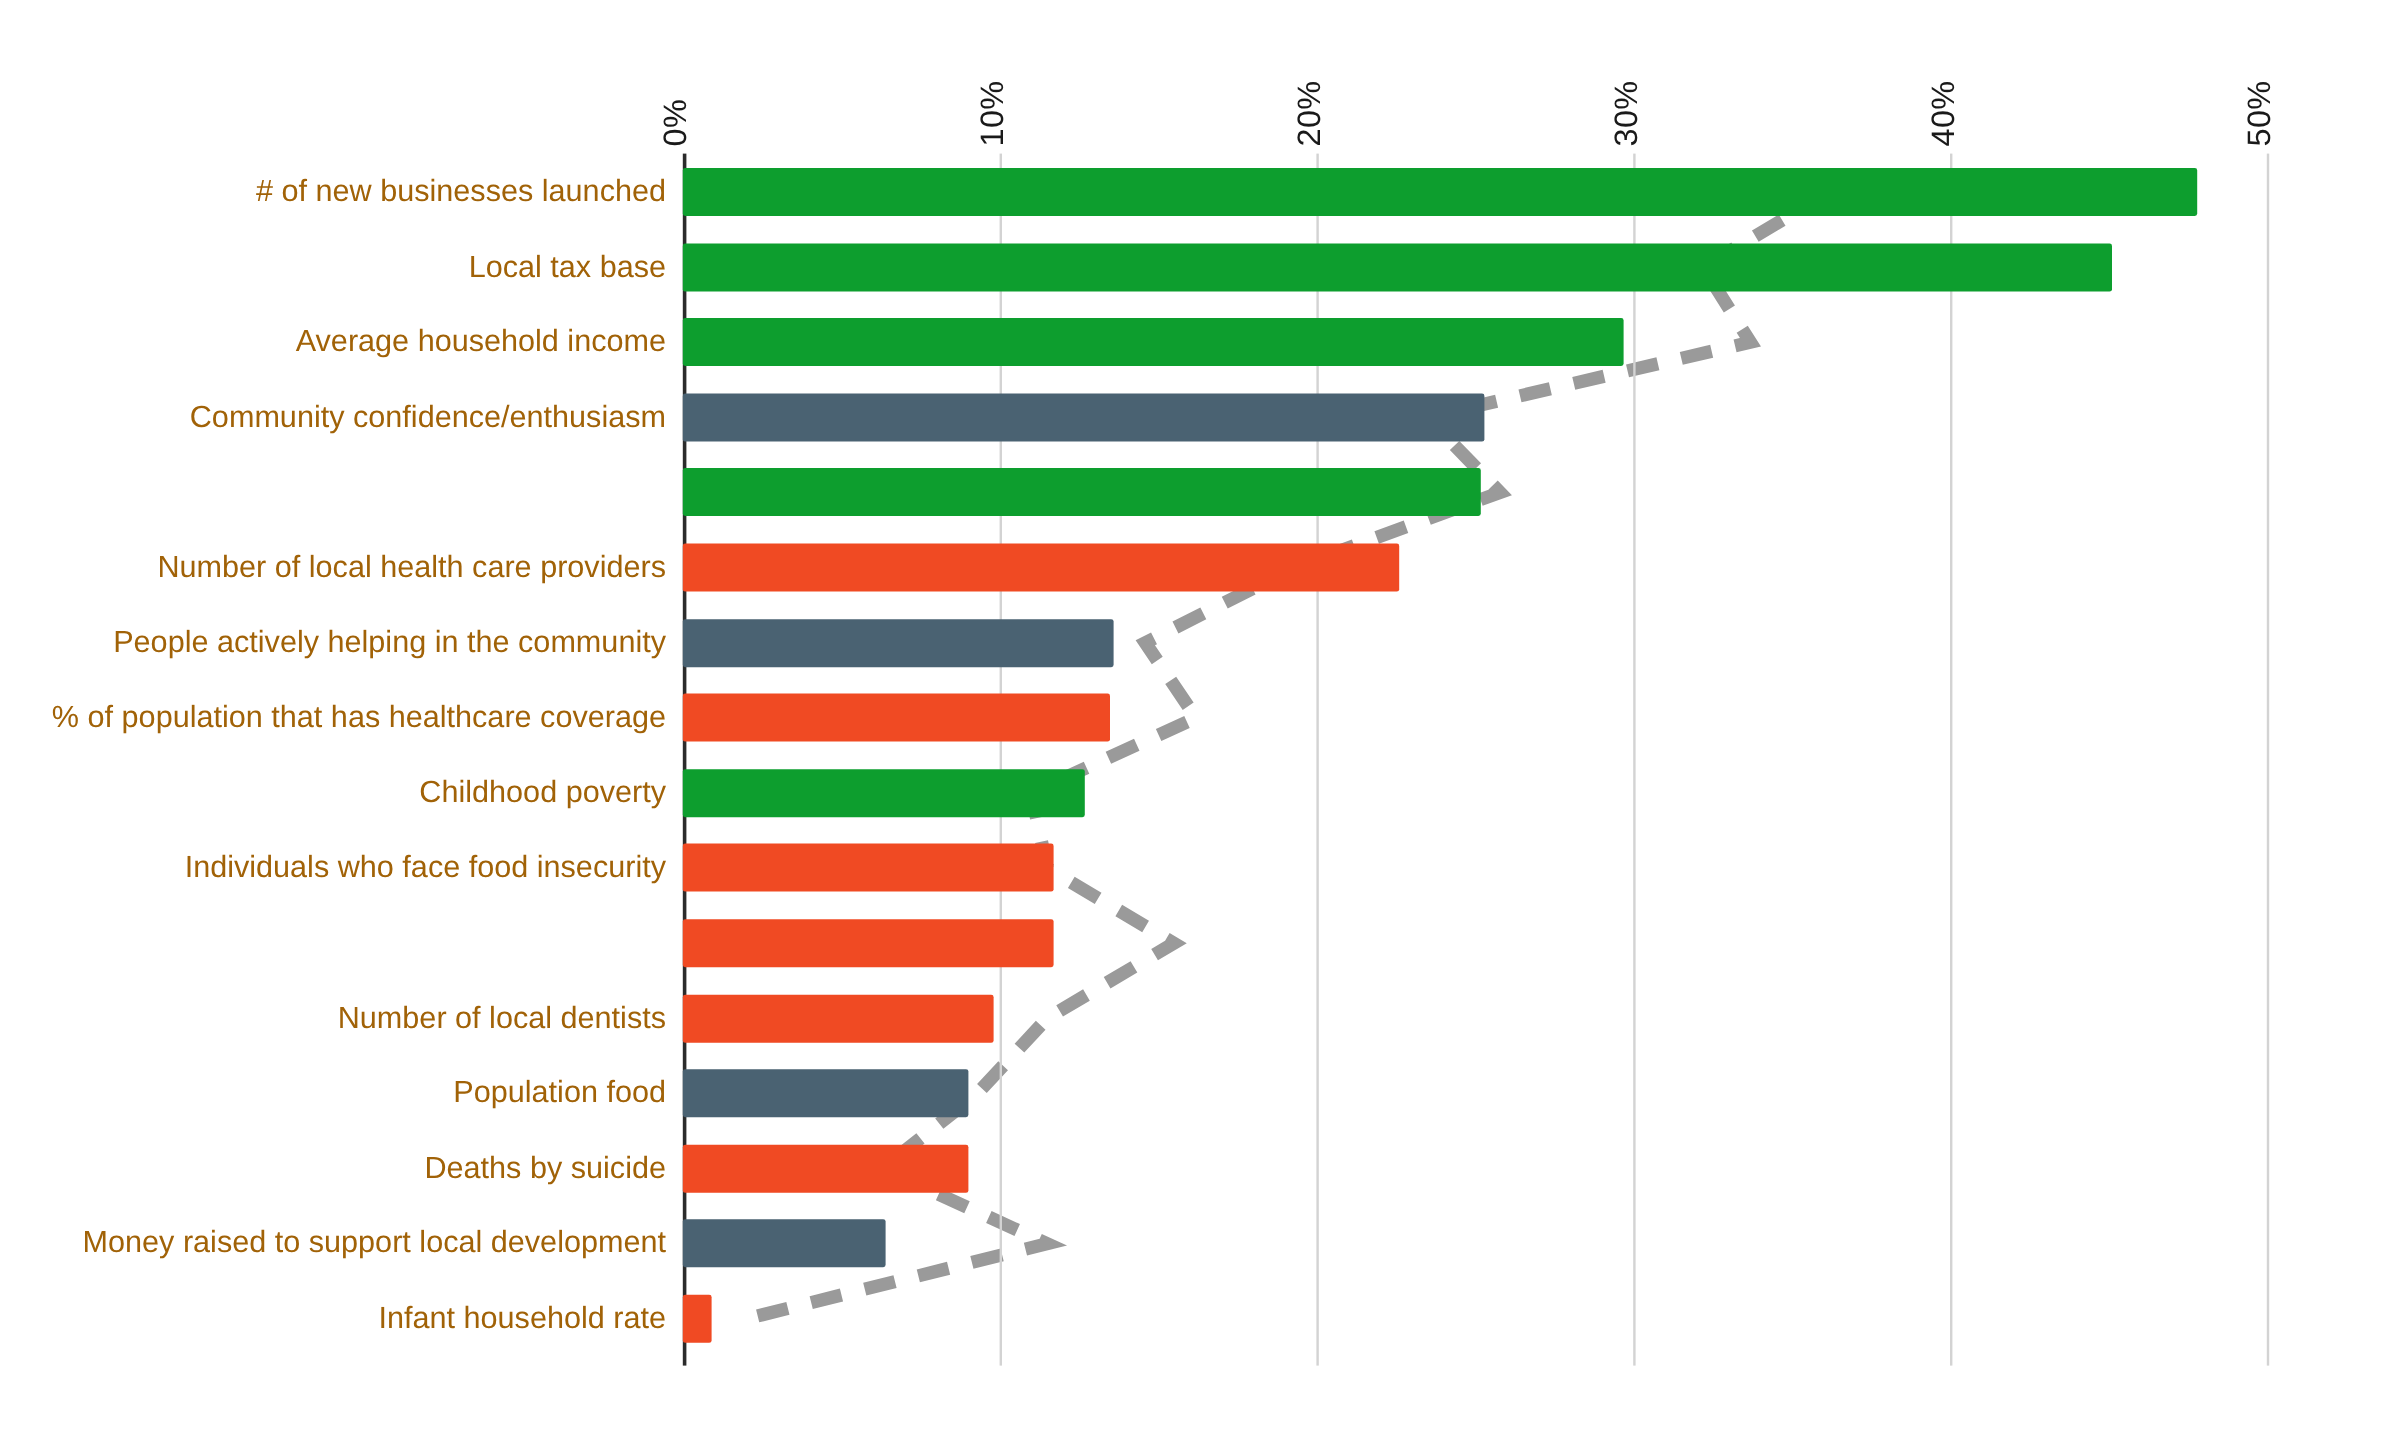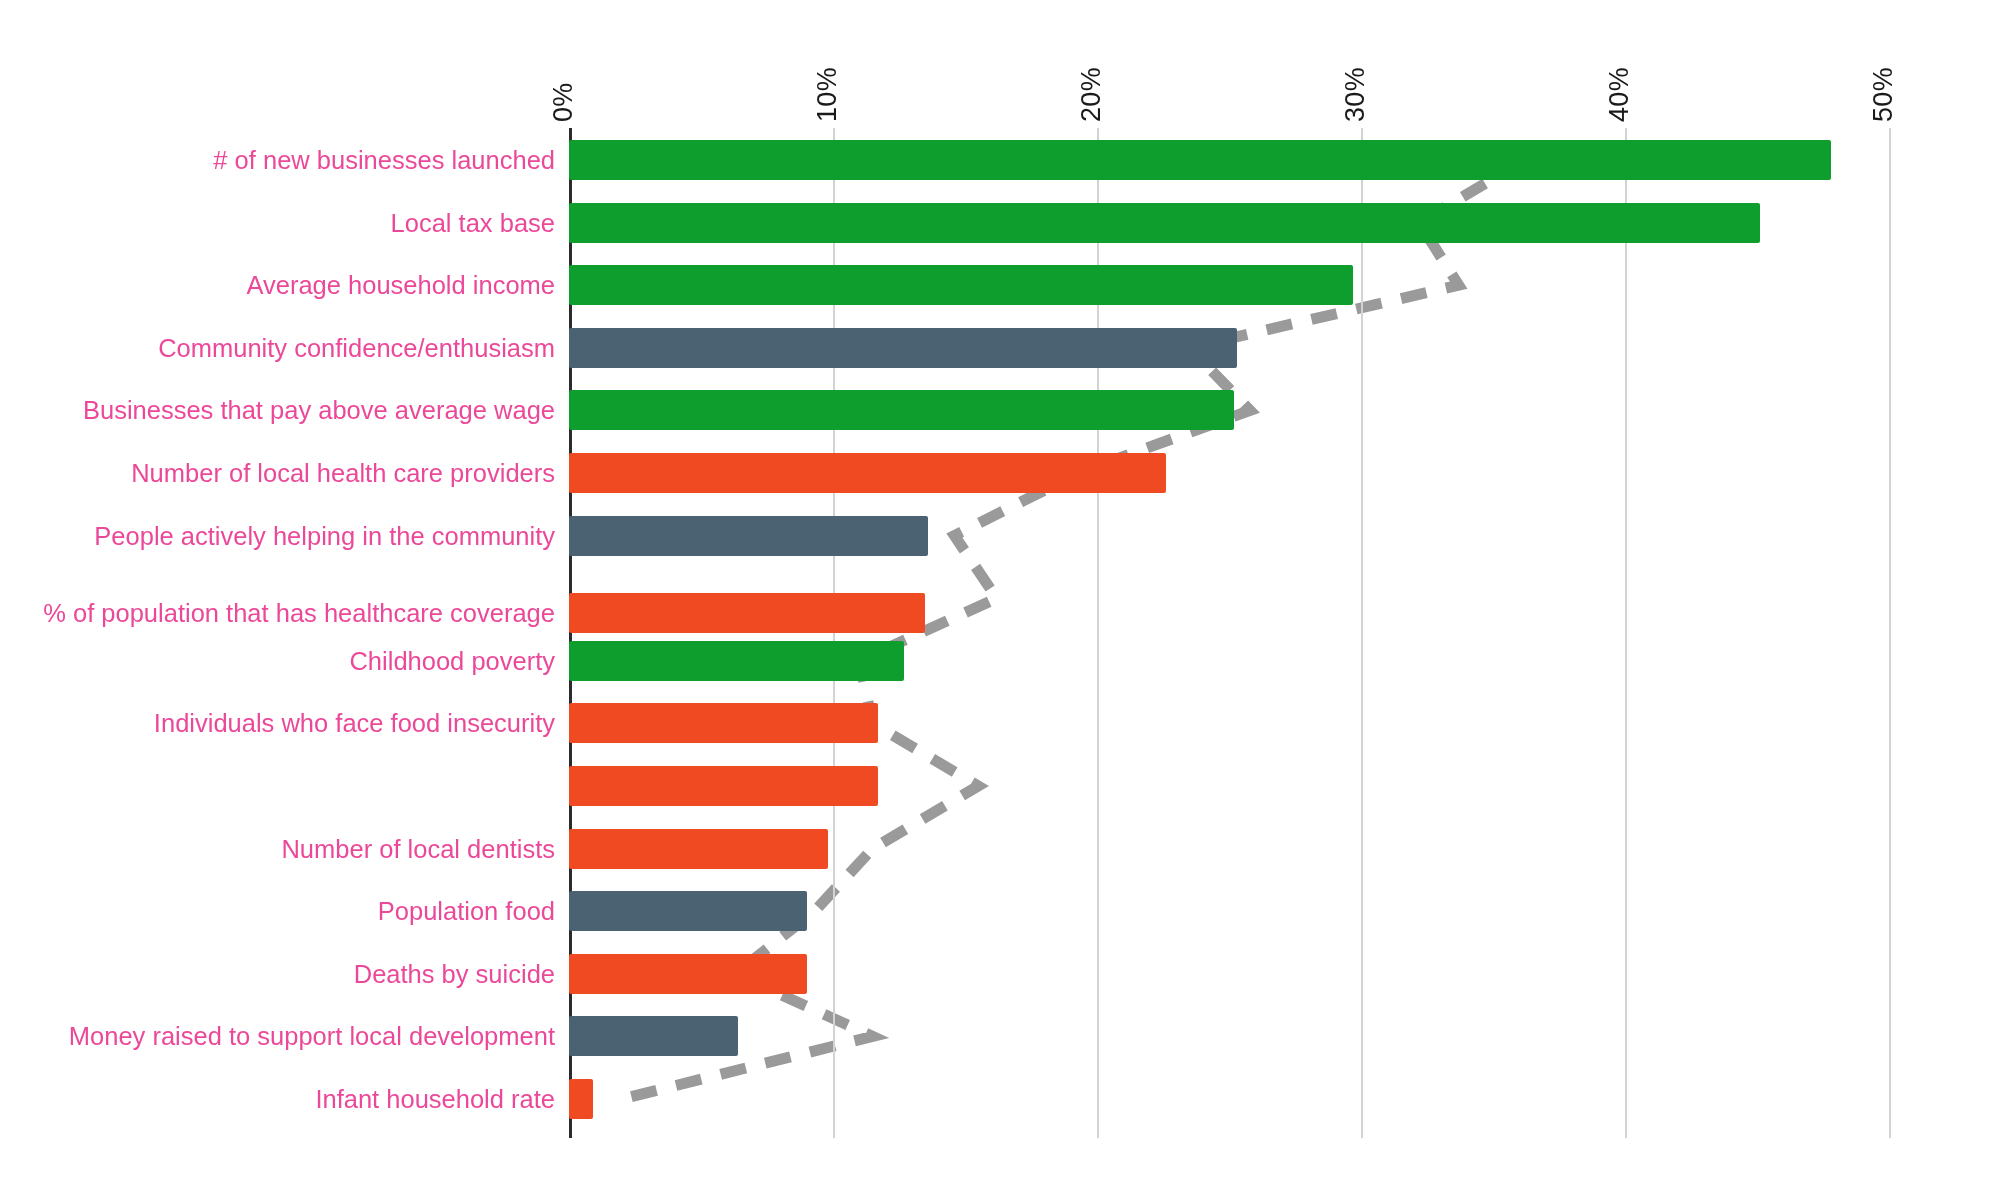--- a/index.html
+++ b/index.html
@@ -53,21 +53,21 @@
     border-radius:2px;
   }
   .cat-label{
     position:absolute;
     right:100%;
     top:50%;
     transform:translateY(-50%);
     margin-right:14px;
     white-space:nowrap;
     font-size:25.5px;
-    color:#ec4899;
+    color:#a16207;
     text-align:right;
   }
 
   .trend-svg{
     position:absolute;
     left:0;top:0;
     width:1320px;height:1010px;
     overflow:visible;
     pointer-events:none;
   }
@@ -112,31 +112,30 @@
       <div class="row" style="top: 137.2px; width: 1108px;">
         <div class="bar" title="Average household income: 29.7%" style="width: 784.08px; background: rgb(13, 158, 46);"></div>
         <div class="cat-label">Average household income</div>
       </div>
       <div class="row" style="top: 199.8px; width: 1192px;">
         <div class="bar" title="Community confidence/enthusiasm: 25.3%" style="width: 667.92px; background: rgb(74, 98, 114);"></div>
         <div class="cat-label">Community confidence/enthusiasm</div>
       </div>
       <div class="row" style="top: 262.4px; width: 1320px;">
         <div class="bar" title="Businesses that pay above average wage: 25.2%" style="width: 665.28px; background: rgb(13, 158, 46);"></div>
-        <div class="cat-label">Businesses that pay above average wage</div>
       </div>
       <div class="row" style="top: 325px; width: 1320px;">
         <div class="bar" title="Number of local health care providers: 22.6%" style="width: 596.64px; background: rgb(240, 74, 35);"></div>
         <div class="cat-label">Number of local health care providers</div>
       </div>
       <div class="row" style="top: 387.6px; width: 1320px;">
         <div class="bar" title="People actively helping in the community: 13.6%" style="width: 359.04px; background: rgb(74, 98, 114);"></div>
         <div class="cat-label">People actively helping in the community</div>
       </div>
-      <div class="row" style="top: 450.2px; width: 1320px; margin-top: 15px;">
+      <div class="row" style="top: 450.2px; width: 1320px;">
         <div class="bar" title="% of population that has healthcare coverage: 13.5%" style="width: 356.4px; background: rgb(240, 74, 35);"></div>
         <div class="cat-label">% of population that has healthcare coverage</div>
       </div>
       <div class="row" style="top: 512.8px; width: 1320px;">
         <div class="bar" title="Childhood poverty: 12.7%" style="width: 335.28px; background: rgb(13, 158, 46);"></div>
         <div class="cat-label">Childhood poverty</div>
       </div>
       <div class="row" style="top: 575.4px; width: 1320px;">
         <div class="bar" title="Individuals who face food insecurity: 11.7%" style="width: 308.88px; background: rgb(240, 74, 35);"></div>
         <div class="cat-label">Individuals who face food insecurity</div>

